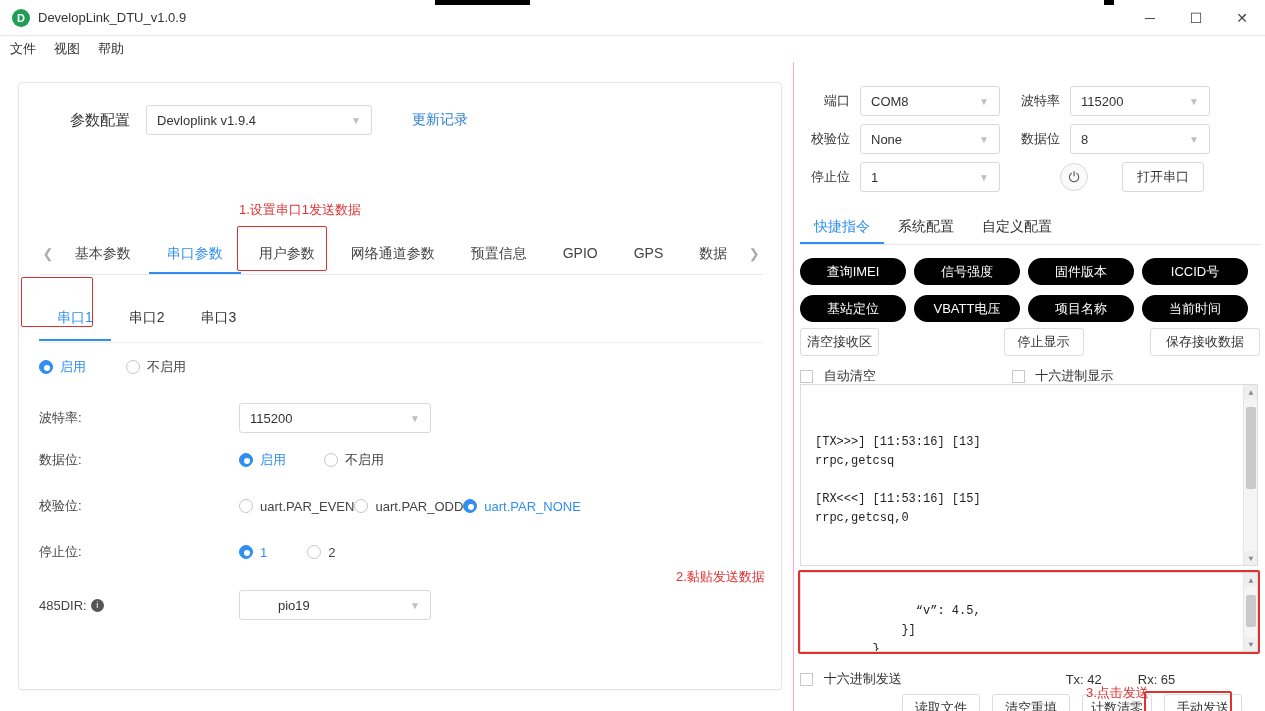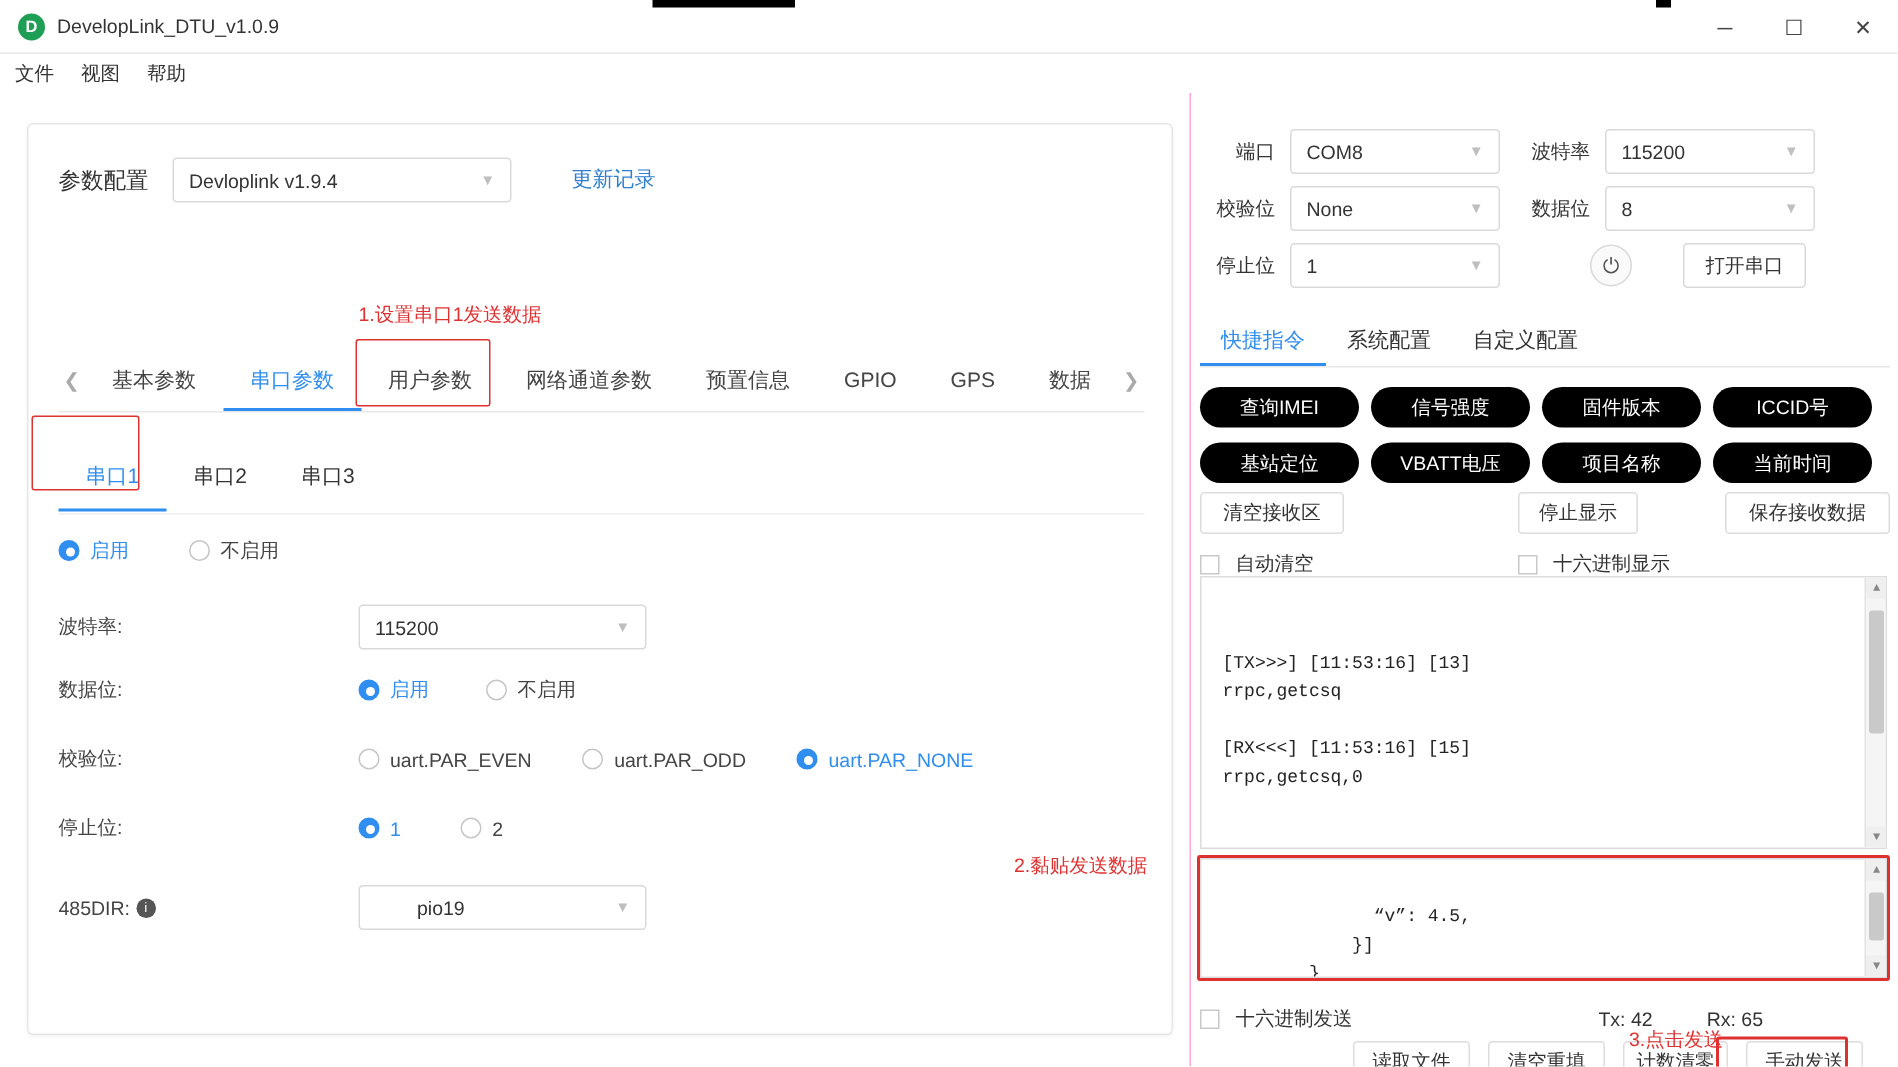--- a/index.html
+++ b/index.html
@@ -46,21 +46,21 @@
   .left-pane { width:793px; position:relative; }
   .right-pane { width:472px; position:relative; border-left:1px solid #f9a8d4; }
 
   
   .card {
     position:absolute; left:18px; top:20px; width:764px; height:608px;
     border:1px solid #e6e6e6; border-radius:4px; background:#fff;
     box-shadow: 0 1px 3px rgba(0,0,0,0.05);
   }
   .card-head { display:flex; align-items:center; padding: 22px 20px 0 20px; gap:16px; }
-  .card-head .lbl { font-size:15px; color:#333; }
+  .card-head .lbl { font-size:15px; color:#333;margin-left:31px; }
   .select {
     border:1px solid #d9d9d9; border-radius:3px; height:30px;
     display:flex; align-items:center; padding:0 10px; background:#fff;
     font-size:13px; color:#333; position:relative; justify-content:space-between;
   }
   .select .chev { color:#bfbfbf; font-size:10px; margin-left:8px; }
   .link { color:#2f7fd1; font-size:14px; cursor:pointer; }
   .pill {
     height:30px; border-radius:15px; color:#fff; font-size:13px;
     display:flex;align-items:center;justify-content:center; padding:0 18px; cursor:pointer;
@@ -226,21 +226,21 @@
           </span>
           <span class="radio">
             <span class="rdot"></span>
             <span>不启用</span>
           </span>
         </span>
       </div>
 
       <div class="frow" style="left:20px; top:414px;">
         <span class="flabel">校验位:</span>
-        <span style="margin-left:100px; display:flex; gap:34px;">
+        <span style="margin-left:100px; display:flex; ">
           <span class="radio">
             <span class="rdot"></span>
             <span>uart.PAR_EVEN</span>
           </span>
           <span class="radio">
             <span class="rdot"></span>
             <span>uart.PAR_ODD</span>
           </span>
           <span class="radio on">
             <span class="rdot on"></span>
@@ -327,21 +327,21 @@
       <div class="bbtn">信号强度</div>
       <div class="bbtn">固件版本</div>
       <div class="bbtn">ICCID号</div>
       <div class="bbtn">基站定位</div>
       <div class="bbtn">VBATT电压</div>
       <div class="bbtn">项目名称</div>
       <div class="bbtn">当前时间</div>
     </div>
 
     <div style="position:absolute; left:6px; top:266px; width:460px; display:flex; justify-content:space-between;">
-      <div class="gbtn" style="width:96px;">清空接收区</div>
+      <div class="gbtn" style="width:79px;">清空接收区</div>
       <div class="gbtn" style="width:80px; margin-left:58px;">停止显示</div>
       <div class="gbtn" style="width:110px;">保存接收数据</div>
     </div>
 
     <div style="position:absolute; left:6px; top:305px; width:460px; display:flex; font-size:13px;">
       <span>
         <span class="chk"></span>
         <span>自动清空</span>
       </span>
       <span style="margin-left:136px;">

